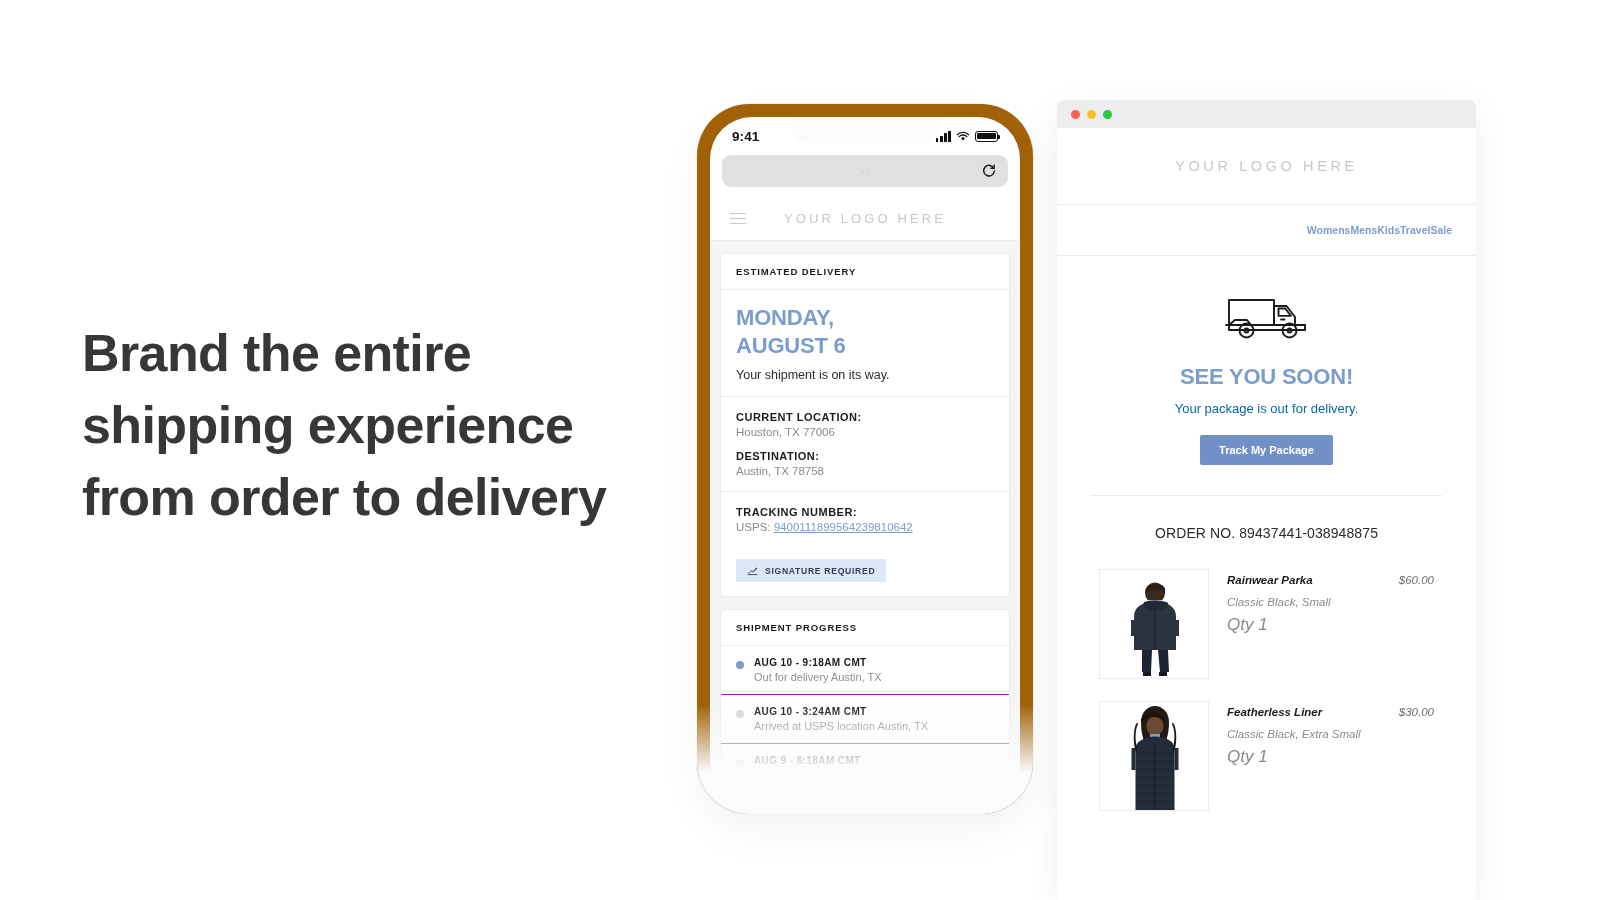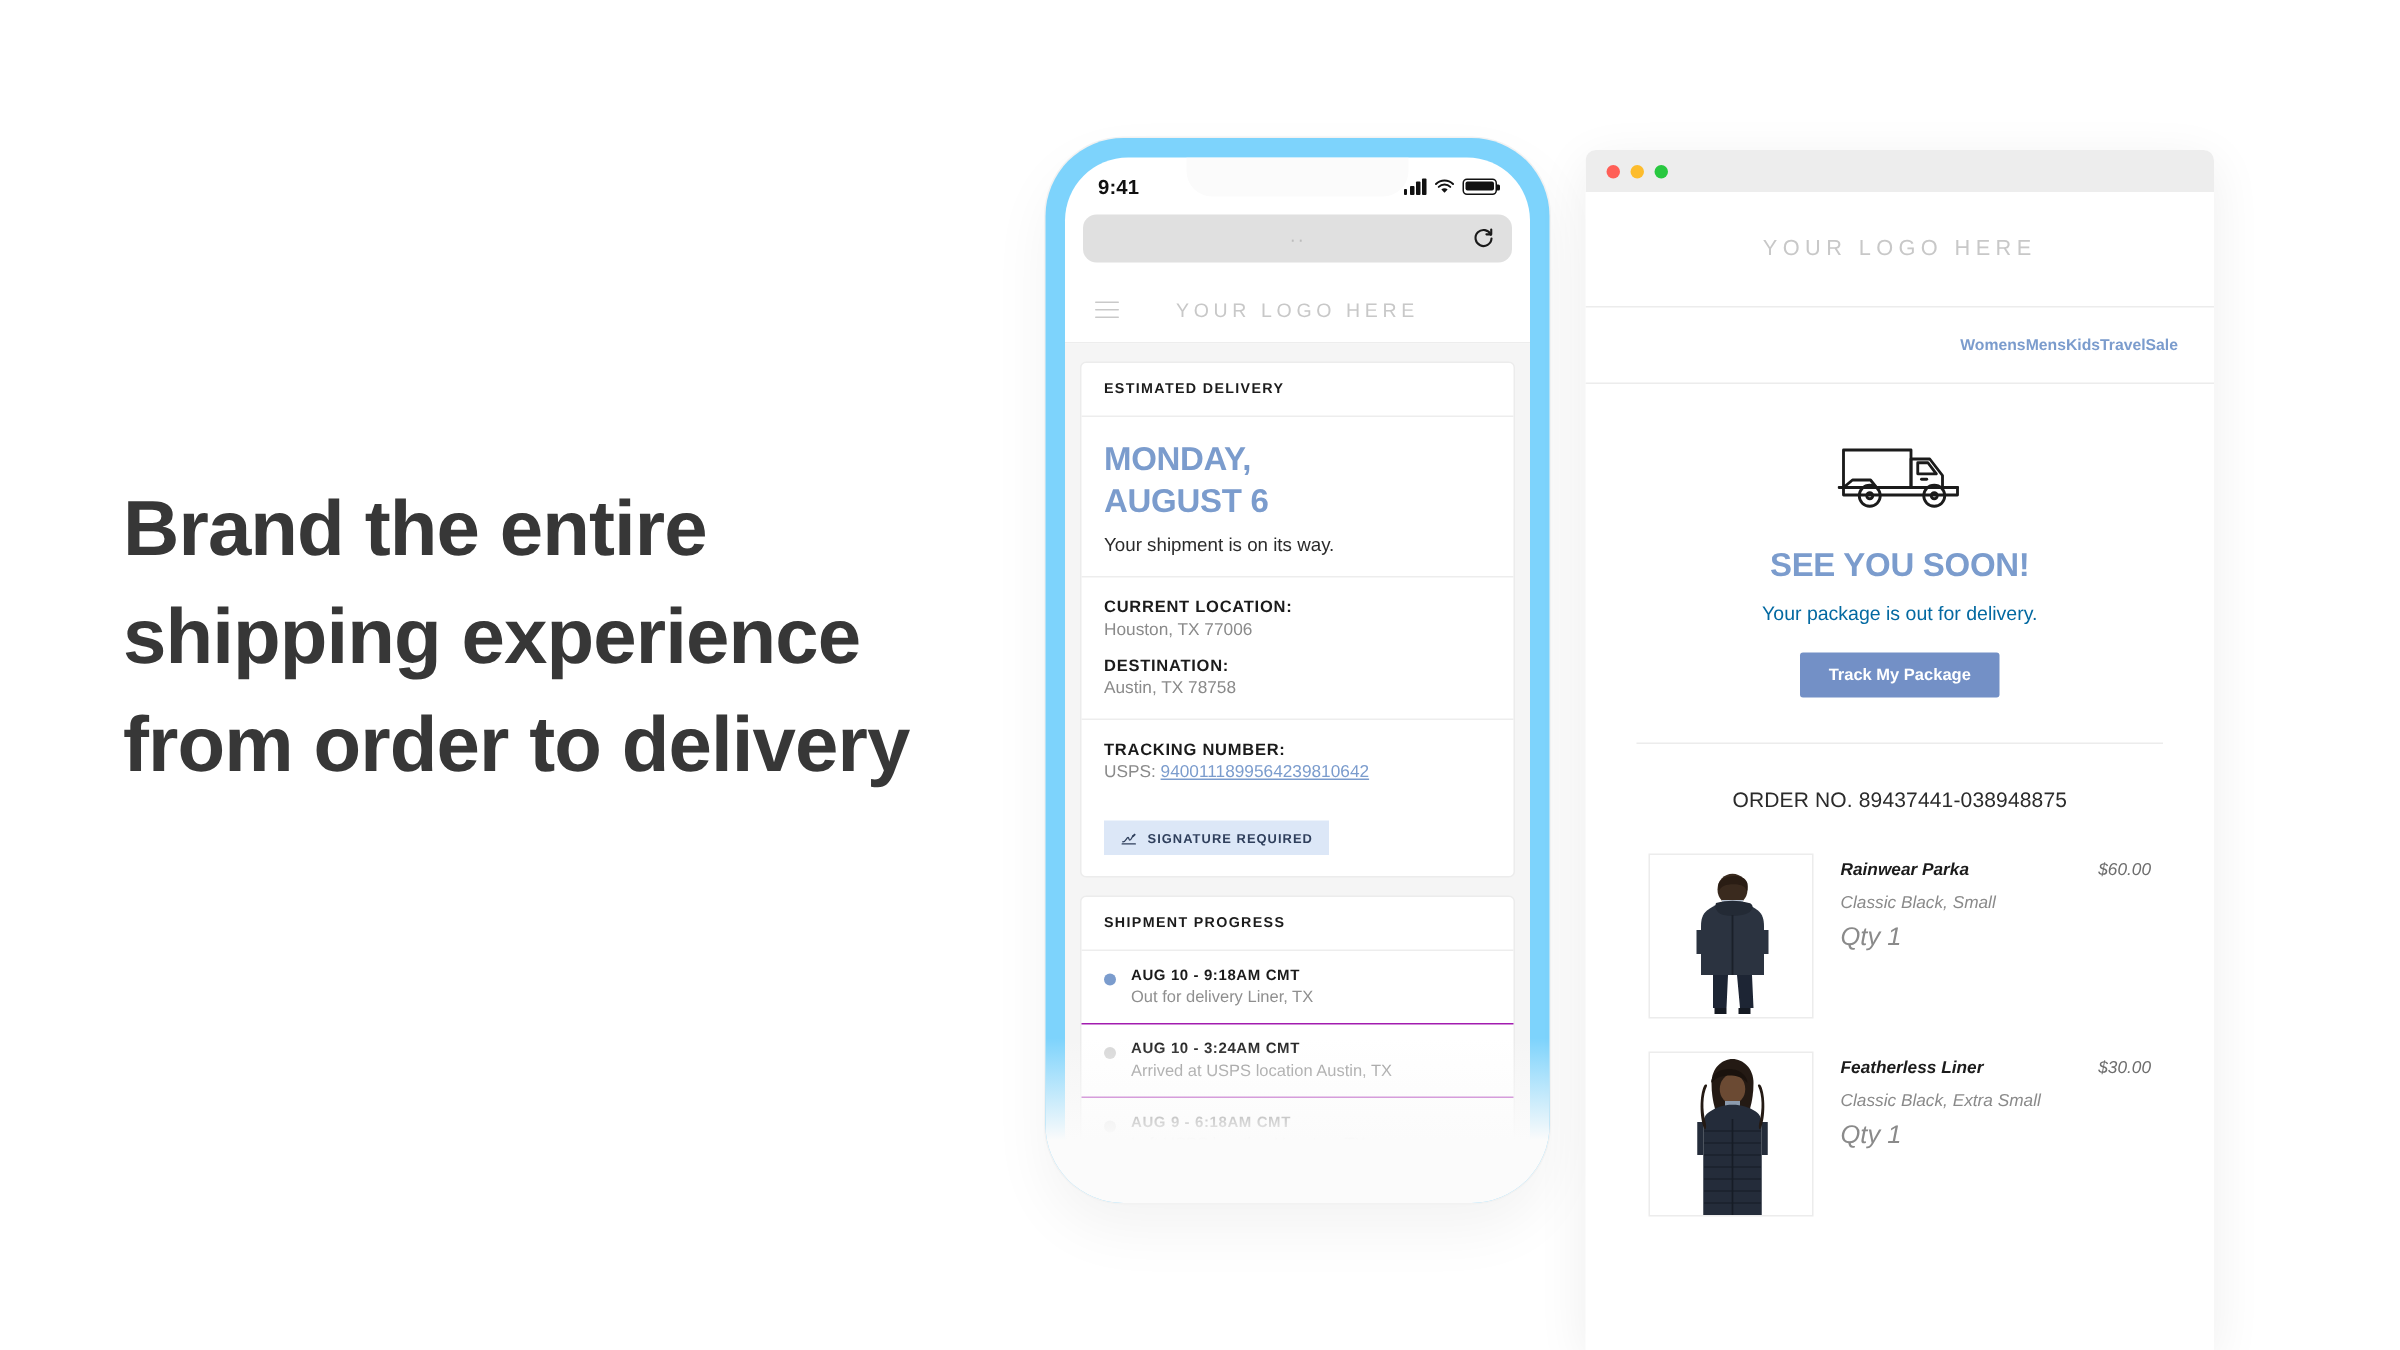--- a/index.html
+++ b/index.html
@@ -19,23 +19,23 @@
     font-size: 52px;
     font-weight: 700;
     line-height: 1.38;
     letter-spacing: -0.6px;
     color: #373737;
   }
 
   
   .phone {
     position: absolute;
-    left: 697px; top: 92px;
+    left: 697px; top: 104px;
     width: 336px; height: 710px;
-    background: #7dd3fc;
+    background: #a16207;
     border-radius: 52px;
     box-shadow: 0 0 0 1px #f2f2f2, 0 18px 40px rgba(0,0,0,0.05);
     overflow: hidden;
   }
   .phone-screen {
     position: absolute;
     left: 13px; top: 13px;
     width: 310px; height: 690px;
     background: #ffffff;
     border-radius: 42px;
@@ -285,21 +285,21 @@
           </div>
         </div>
 
         <div class="card">
           <div class="card-head">SHIPMENT PROGRESS</div>
           <div>
             <div class="prog-row">
               <span class="prog-dot active"></span>
               <div>
                 <div class="prog-time">AUG 10 - 9:18AM CMT</div>
-                <div class="prog-desc">Out for delivery Liner, TX</div>
+                <div class="prog-desc">Out for delivery Austin, TX</div>
               </div>
             </div>
             <div class="prog-row">
               <span class="prog-dot"></span>
               <div>
                 <div class="prog-time">AUG 10 - 3:24AM CMT</div>
                 <div class="prog-desc">Arrived at USPS location Austin, TX</div>
               </div>
             </div>
             <div class="prog-row">

